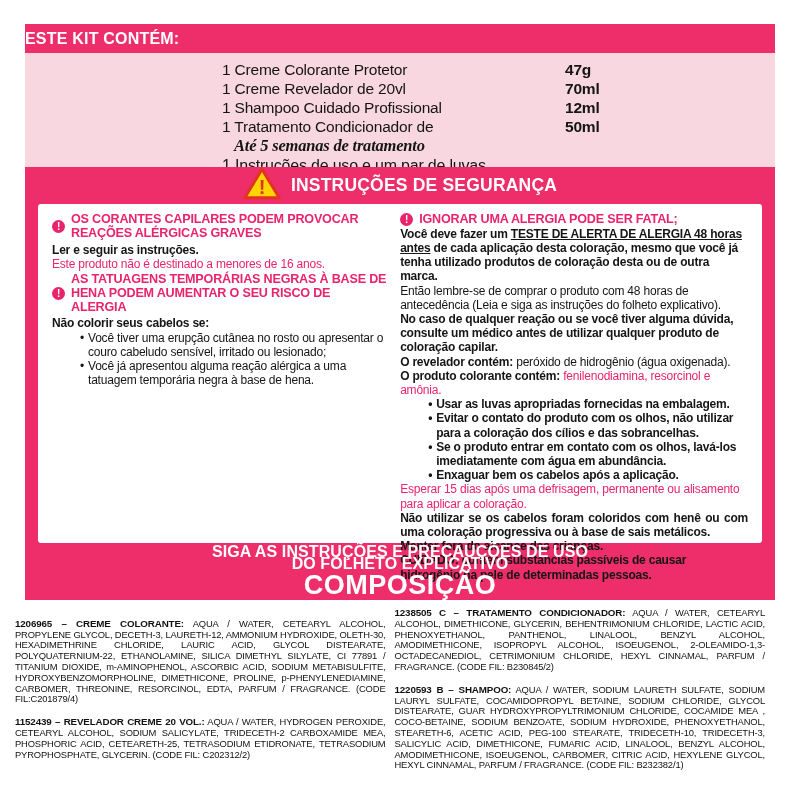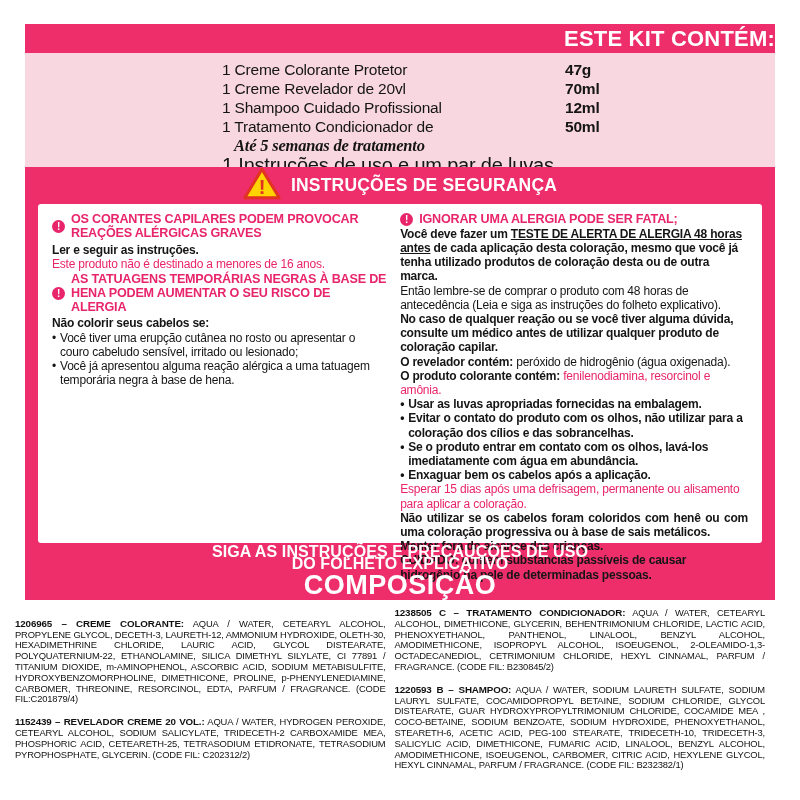--- a/index.html
+++ b/index.html
@@ -9,49 +9,49 @@
     --ink:#151515;
     --yellow:#ffd400;
     --red:#e23222;
   }
   *{margin:0;padding:0;box-sizing:border-box;}
   body{background:#fff;font-family:"Liberation Sans",sans-serif;}
   .page{position:relative;width:800px;height:800px;background:#fff;overflow:hidden;}
 
   
   .kit-header{position:absolute;left:25px;top:24px;width:750px;height:29px;background:var(--magenta);
-    display:flex;align-items:center;justify-content:flex-end;color:#fff;font-weight:bold;
-    font-size:22px;letter-spacing:.2px;}
+    display:flex;align-items:center;justify-content:flex-start;color:#fff;font-weight:bold;
+    font-size:16px;letter-spacing:.2px;}
   .kit-panel{position:absolute;left:25px;top:53px;width:750px;height:146px;background:var(--light-pink);
     padding-top:7px;}
   .kit-list{margin-left:197px;width:395px;color:var(--ink);}
   .kit-row{display:flex;justify-content:space-between;font-size:15.5px;line-height:19px;letter-spacing:-.2px;}
   .kit-row .amt{font-weight:bold;min-width:52px;}
   .kit-note{margin-left:12px;font-family:"Liberation Serif",serif;font-style:italic;font-weight:bold;
     font-size:16.5px;line-height:20px;letter-spacing:-.2px;}
-  .kit-last{font-size:20px;line-height:19px;letter-spacing:-.2px;}
+  .kit-last{font-size:16px;line-height:19px;letter-spacing:-.2px;}
 
   
   .safety{position:absolute;left:25px;top:167px;width:750px;height:433px;background:var(--magenta);}
   .safety-titlebar{height:36px;display:flex;align-items:center;justify-content:center;gap:10px;}
   .safety-title{color:#fff;font-weight:bold;font-size:17.5px;letter-spacing:.2px;}
   .tri{display:block;margin-top:-3px;}
   .safety-box{position:absolute;left:13px;top:37px;width:724px;height:339px;background:#fff;border-radius:3px;
     padding:9px 14px 6px 14px;display:flex;gap:13px;}
   .col{color:var(--ink);font-size:12px;line-height:14.2px;letter-spacing:-.2px;}
   .col-left{width:342px;}
   .col-right{width:355px;}
   .warn-head{display:flex;gap:6px;align-items:center;color:var(--magenta-text);font-weight:bold;
     font-size:12.6px;line-height:13.8px;}
   .warn-head .txt{flex:1;}
   .excl{flex:0 0 13px;width:13px;height:13px;border-radius:50%;background:var(--magenta-text);color:#fff;
     font-size:10px;font-weight:bold;display:flex;align-items:center;justify-content:center;line-height:1;}
   .b{font-weight:bold;}
   .pink{color:var(--magenta-text);}
-  .bullet{padding-left:8px;position:relative;}
+  .bullet{padding-left:8px;position:relative;margin-left:28px;}
   .bullet::before{content:"• ";position:absolute;left:0;}
   .u{text-decoration:underline;}
   .just{text-align:justify;}
   .mt2{margin-top:2px;}
 
   
   .siga{position:absolute;left:0;bottom:0;width:100%;height:57px;text-align:center;color:#fff;padding-top:3px;}
   .siga-line{font-size:16px;font-weight:bold;line-height:11.5px;letter-spacing:.1px;}
   .comp-title{font-size:27px;font-weight:bold;letter-spacing:.5px;margin-top:1px;}
 

